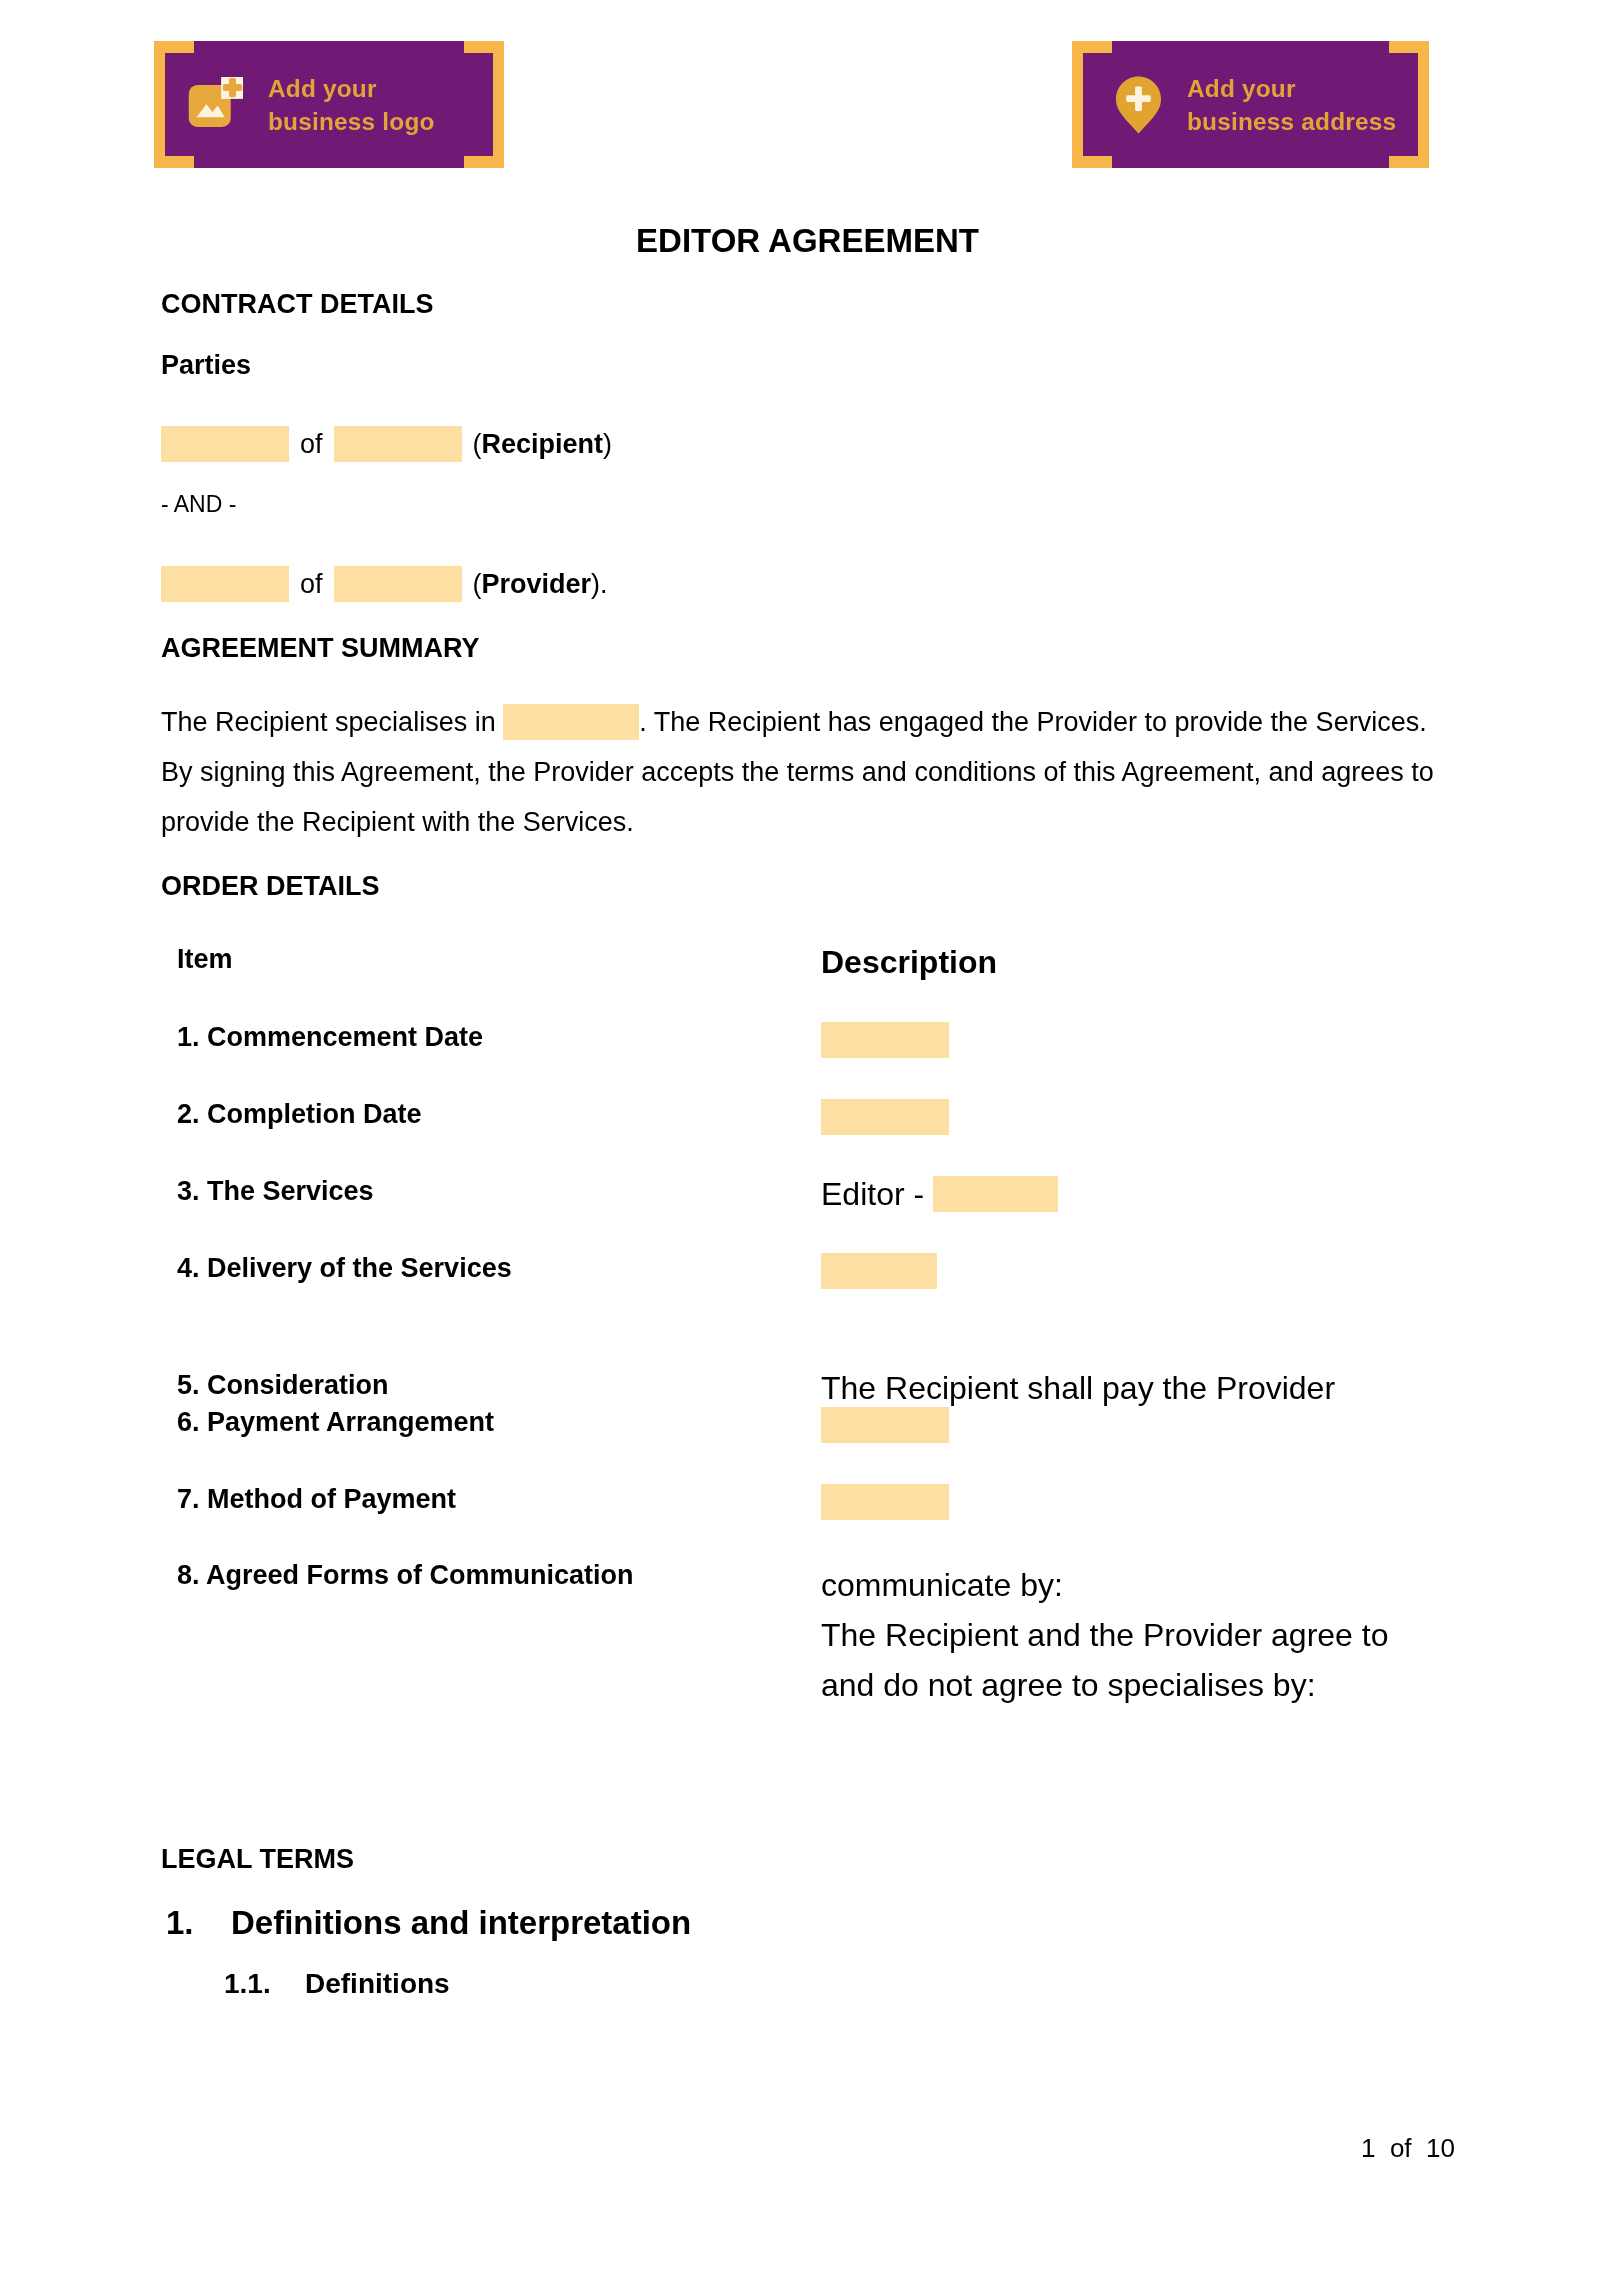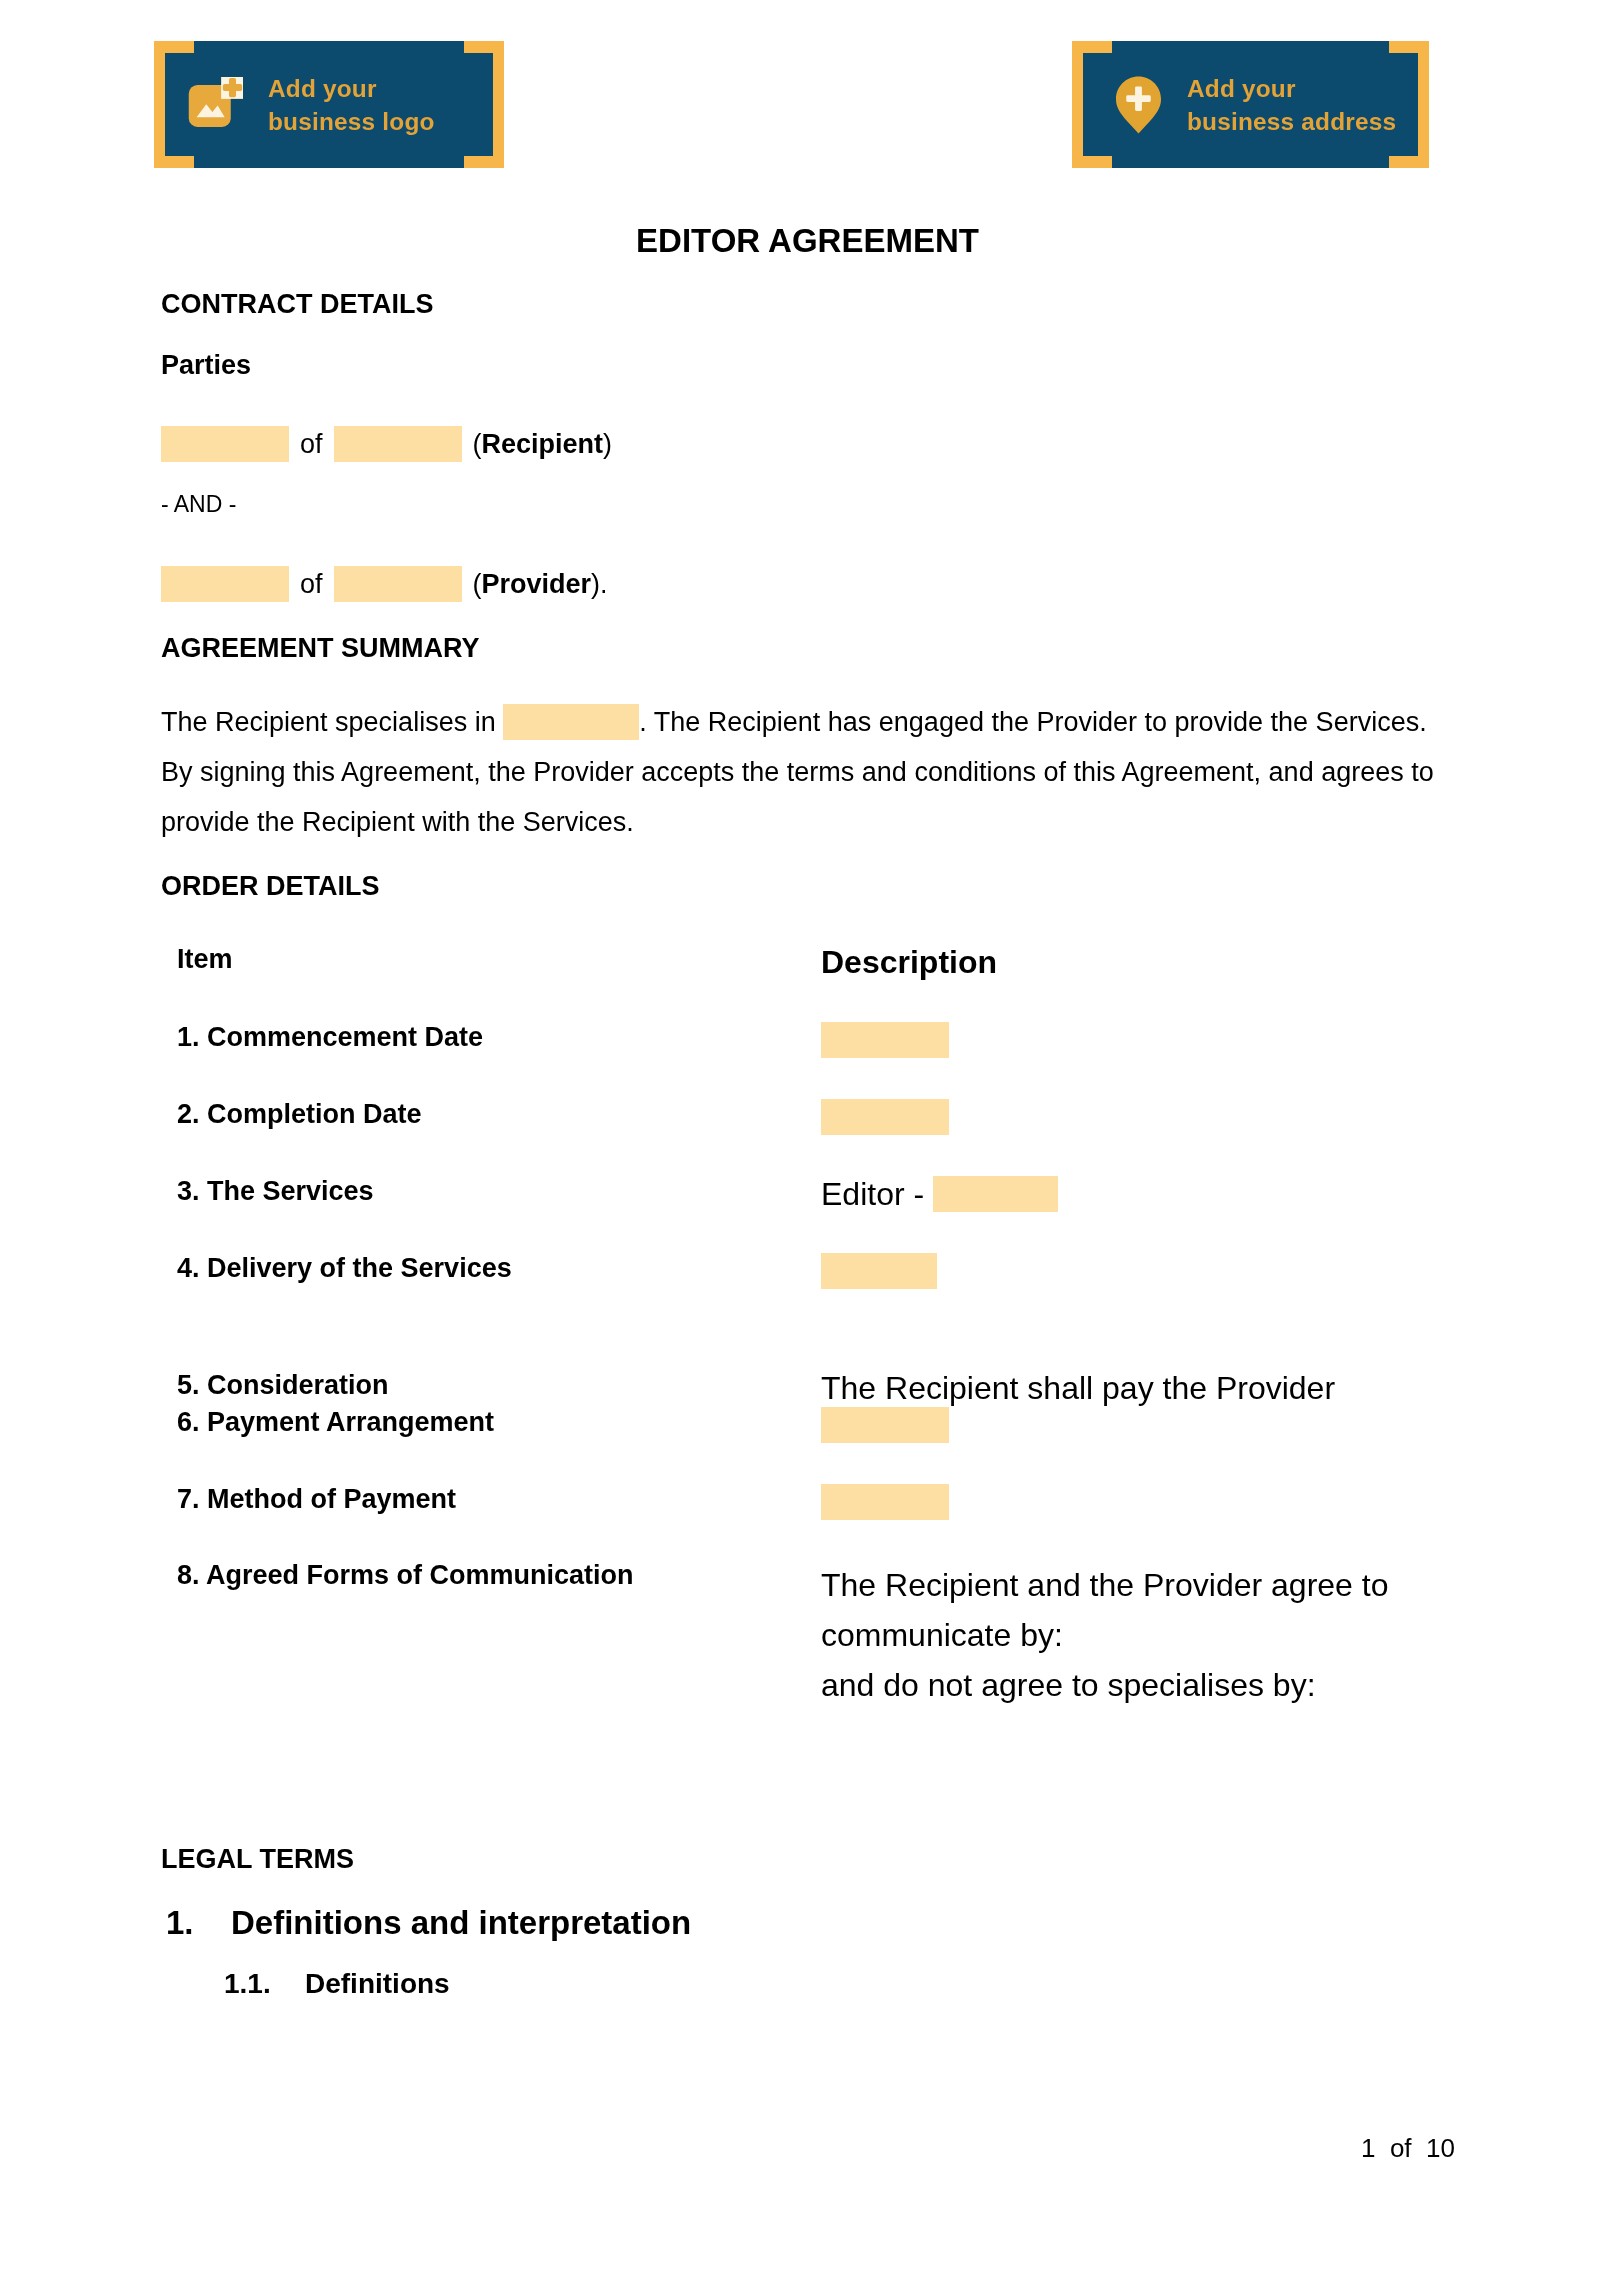--- a/index.html
+++ b/index.html
@@ -7,21 +7,21 @@
     position:relative;
     width:1615px;height:2285px;
     background:#ffffff;
     font-family:"Liberation Sans", sans-serif;
     color:#000000;
     overflow:hidden;
   }
   
   .addbox{
     position:absolute;top:41px;height:127px;
-    background:#0c4a6e;
+    background:#701a75;
   }
   .addbox .content{
     position:absolute;inset:0;
     display:flex;align-items:center;
     padding-left:33px;box-sizing:border-box;
   }
   .bracket{position:absolute;top:0;bottom:0;width:11px;background:#F6B64A;}
   .bracket.l{left:0;}
   .bracket.r{right:0;}
   .bracket::before,.bracket::after{
@@ -183,22 +183,22 @@
 
   <div class="trow" style="top:1484px;">
     <div class="tcol-item">7. Method of Payment</div>
     <div class="tcol-desc"><span class="ph"></span></div>
   </div>
 
   <div class="trow" style="top:1560px;">
     <div class="tcol-item">8. Agreed Forms of Communication</div>
     <div class="tcol-desc">
       <div class="lines">
+        <div>communicate by:</div>
         <div>The Recipient and the Provider agree to</div>
-        <div>communicate by:</div>
         <div>and do not agree to specialises by:</div>
       </div>
     </div>
   </div>
 
   <div class="abs h-section" style="top:1844px;">LEGAL TERMS</div>
 
   <div class="abs lt-h1" style="top:1904px;left:166px;">
     <span class="num">1.</span>
     <span>Definitions and interpretation</span>

